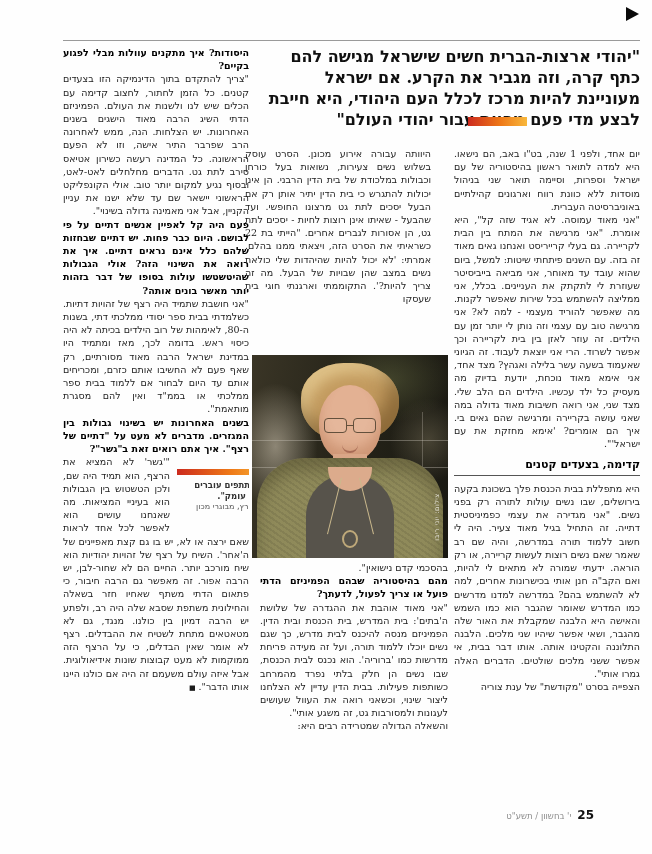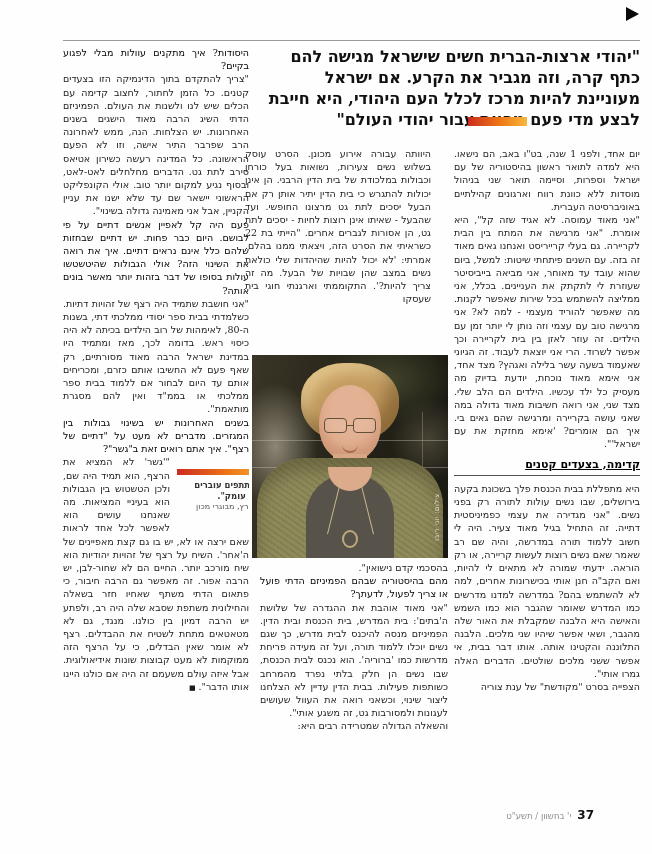--- a/index.html
+++ b/index.html
@@ -19,23 +19,23 @@
     font-size:16px;font-weight:bold;line-height:21px;text-align:right;color:#101010;
   }
   .accent-bar{background:linear-gradient(90deg,#cc2b1e 0%,#ee7817 55%,#f8b83c 100%);}
   .headline-bar{position:absolute;left:468px;top:117px;width:59px;height:9px;}
   .col{position:absolute;overflow:hidden;font-size:9.5px;line-height:13.2px;text-align:justify;}
   .col-right{top:147px;right:12px;width:186px;height:662px;}
   .col-middle-top{top:147px;right:221px;width:186px;height:206px;}
   .col-middle-bottom{top:561px;right:204px;width:188px;height:247px;}
   .col-left{top:46px;right:403px;width:186px;height:764px;}
   .p{margin:0;}
-  .q{margin:0;font-weight:normal;color:#000;}
+  .q{margin:0;font-weight:bold;color:#000;}
   .subhead-block{margin:7px 0 6px;border-bottom:1px solid #555;padding-bottom:4px;}
-  .subhead{margin:0;font-size:11px;font-weight:bold;color:#000;text-decoration:underline;}
+  .subhead{margin:0;font-size:11px;font-weight:bold;color:#000;}
   .endmark{font-size:7px;}
   
   .photo{
     position:absolute;top:355px;right:204px;width:196px;height:203px;overflow:hidden;
     background:
       radial-gradient(60px 90px at 12% 45%, rgba(215,205,185,0.55), transparent 70%),
       radial-gradient(55px 60px at 90% 42%, rgba(150,140,110,0.35), transparent 70%),
       radial-gradient(90px 60px at 70% 12%, rgba(95,100,62,0.5), transparent 72%),
       linear-gradient(100deg,#3a3526 0%,#262419 45%,#191812 100%);
   }
@@ -150,17 +150,17 @@
         <div class="pq-bar accent-bar"></div>
         <div class="pq-quote">"המשתתפים עוברים תהליך עומק".</div>
         <div class="pq-attr">מרים פרץ, מבוגרי מכון "גשר"</div>
       </aside>
       <span>"'גשר' לא המציא את הרצף, הוא תמיד היה שם, ולכן הטשטוש בין הגבולות הוא בעיניי המציאות. מה שאנחנו עושים הוא לאפשר לכל אחד לראות שאם ירצה או לא, יש בו גם קצת מאפיינים של ה'אחר'. השיח על רצף של זהויות יהודיות הוא שיח מורכב יותר. החיים הם לא שחור-לבן, יש הרבה אפור. זה מאפשר גם הרבה חיבור, כי פתאום הדתי משתף שאחיו חזר בשאלה והחילונית משתפת שסבא שלה היה רב, ולפתע יש הרבה דמיון בין כולנו. מנגד, גם לא מטאטאים מתחת לשטיח את ההבדלים. רצף לא אומר שאין הבדלים, כי על הרצף הזה ממוקמות לא מעט קבוצות שונות אידיאולוגית. אבל איזה עולם משעמם זה היה אם כולנו היינו אותו הדבר".</span>
       <span class="endmark">■</span>
     </div>
   </div>
 
   <div class="footer">
-    <span class="page-num">37</span>
+    <span class="page-num">25</span>
     <span class="issue-date">י' בחשוון / תשע"ט</span>
   </div>
 
 </div>
 
 </body></html>

